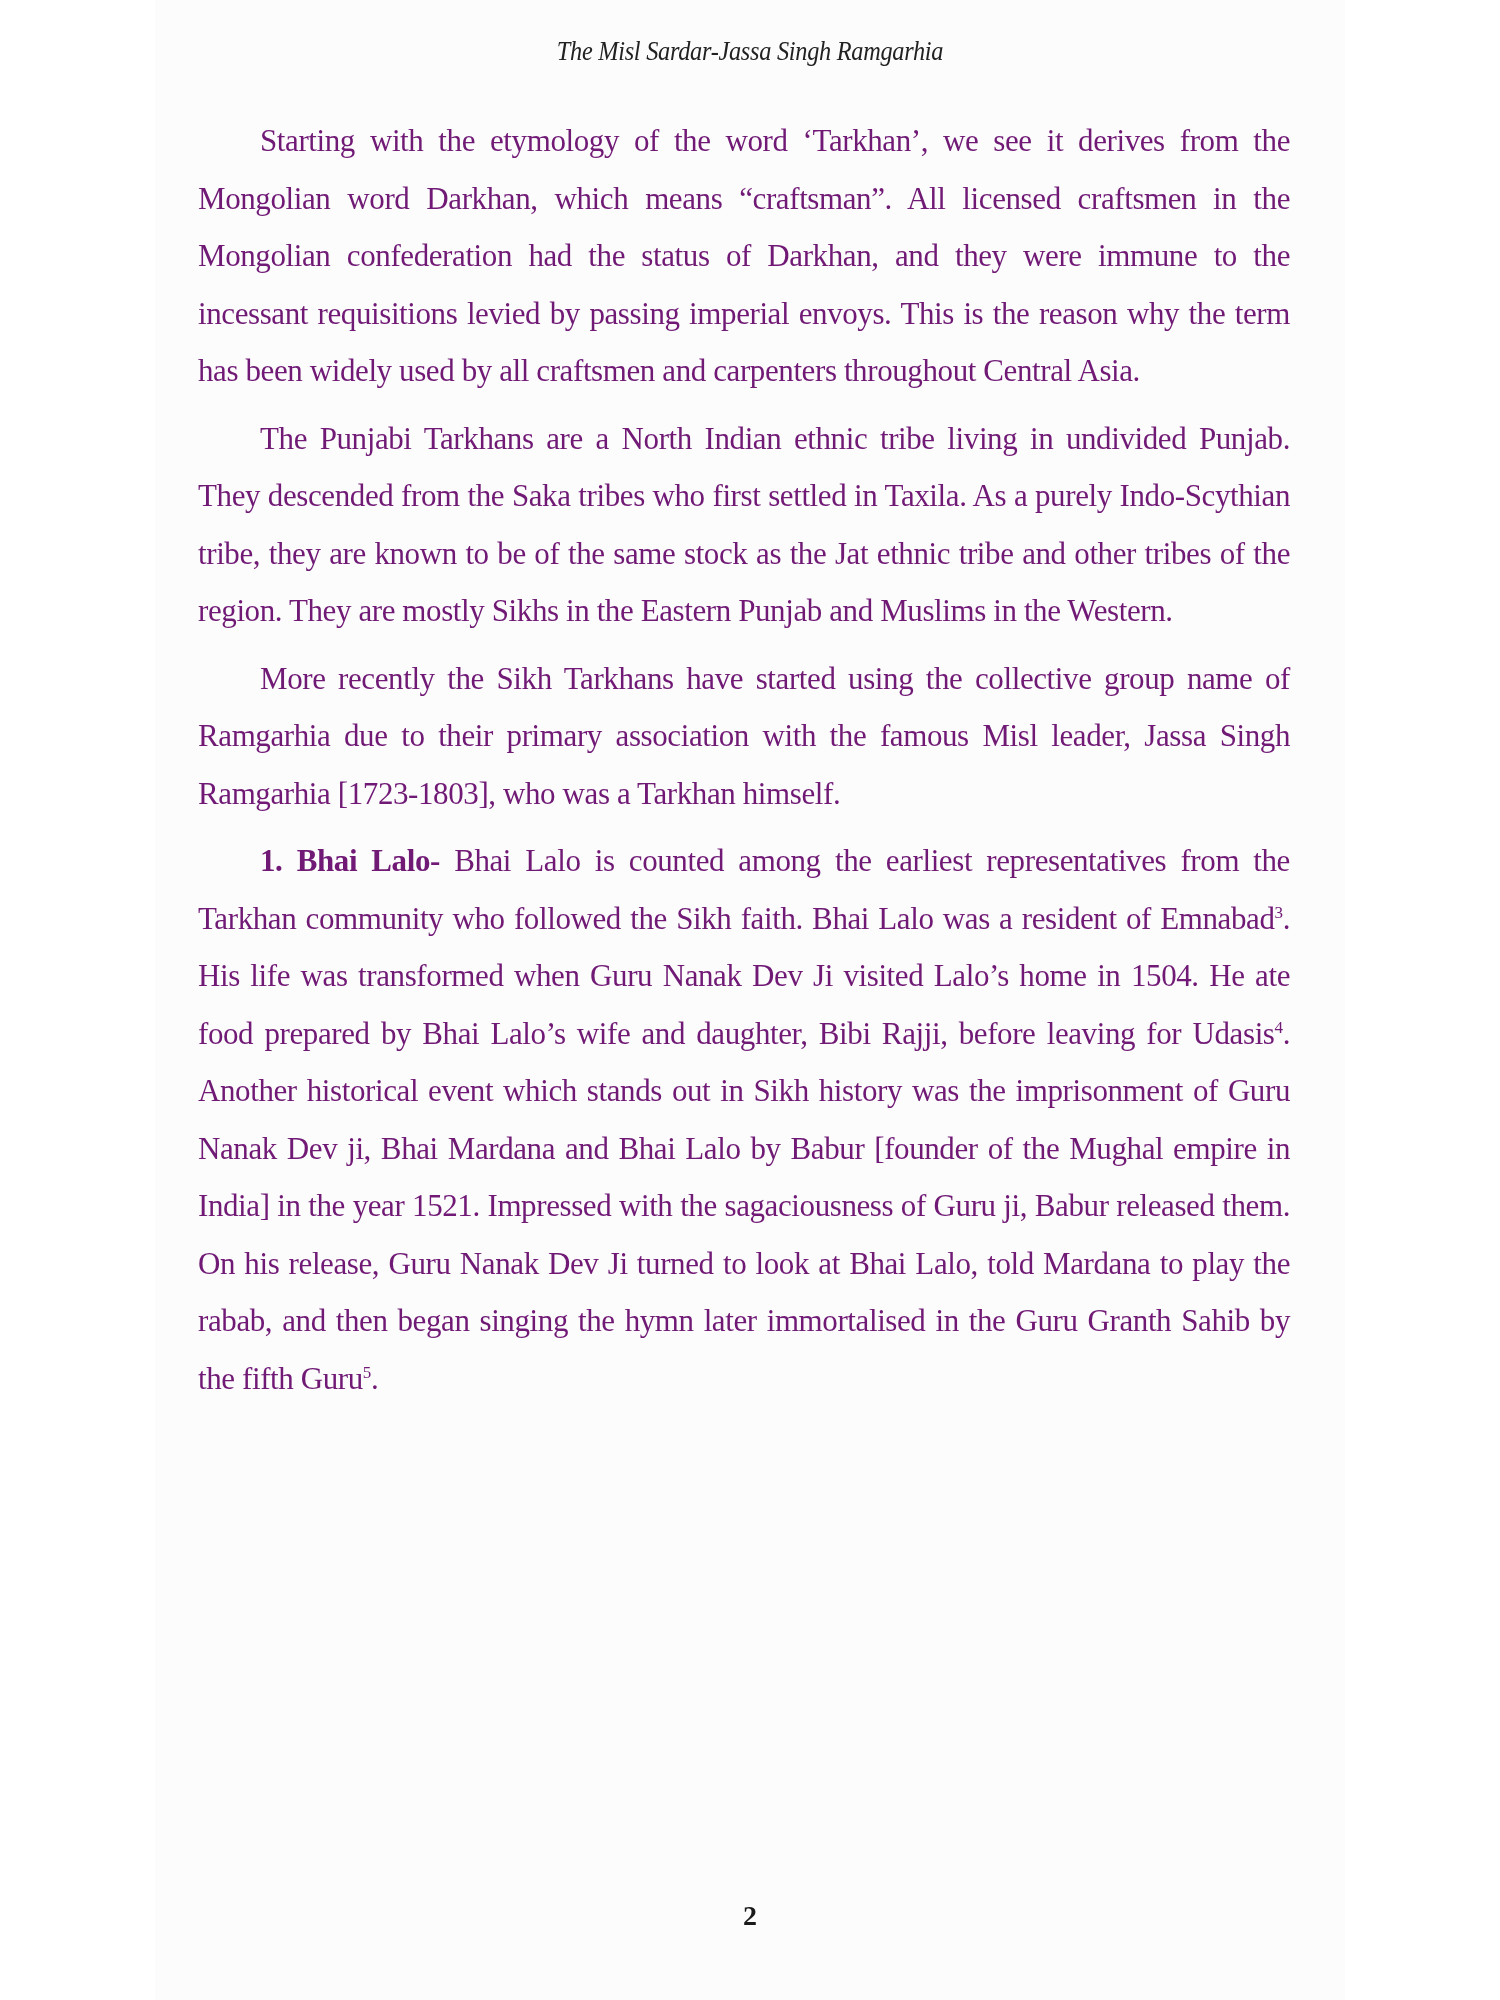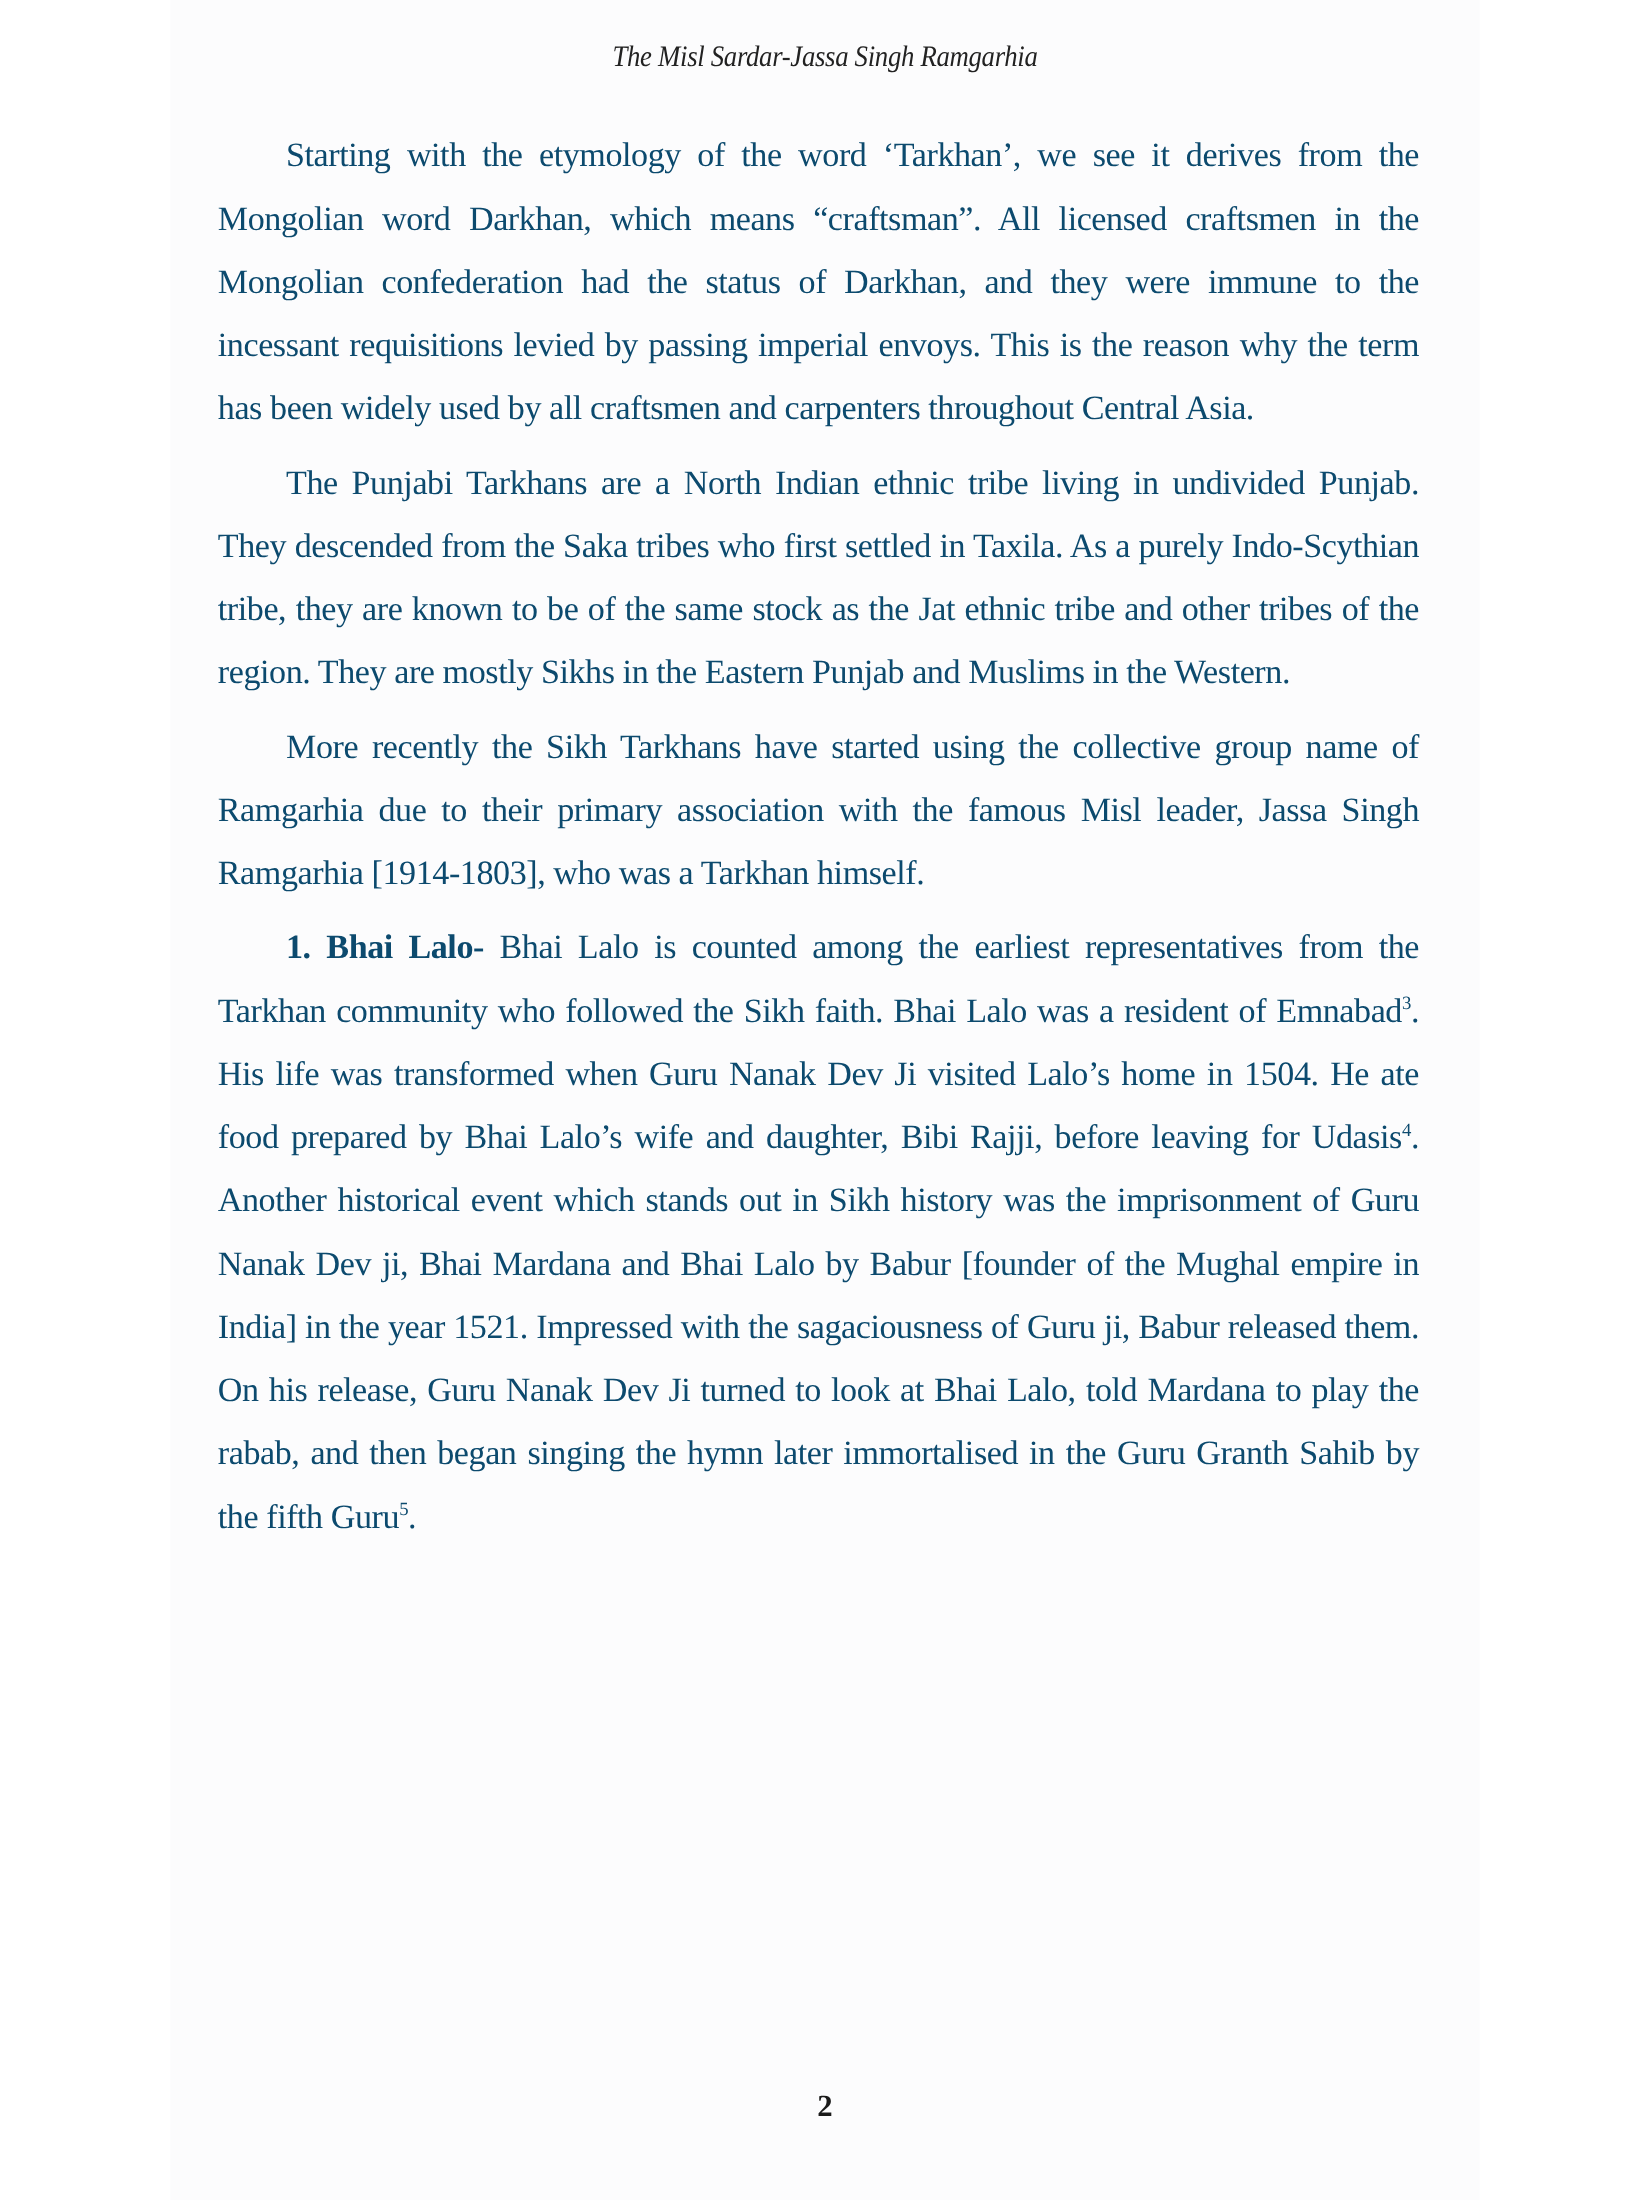--- a/index.html
+++ b/index.html
@@ -41,21 +41,21 @@
       top: 112px;
       width: 1092px;
     }
     .para {
       margin: 0;
       font-size: 31px;
       line-height: 57.5px;
       text-align: justify;
       text-indent: 62px;
       letter-spacing: -0.4px;
-      color: #0c4a6e;
+      color: #701a75;
     }
     .para + .para {
       margin-top: 10px;
     }
     .lead-bold {
       font-weight: bold;
       font-family: Liberation Serif, serif;
     }
     sup {
       font-size: 0.55em;
@@ -79,21 +79,21 @@
 <div class="page">
 
   <div class="running-header">The Misl Sardar-Jassa Singh Ramgarhia</div>
 
   <div class="body-text">
 
     <p class="para">Starting with the etymology of the word ‘Tarkhan’, we see it derives from the Mongolian word Darkhan, which means “craftsman”. All licensed craftsmen in the Mongolian confederation had the status of Darkhan, and they were immune to the incessant requisitions levied by passing imperial envoys. This is the reason why the term has been widely used by all craftsmen and carpenters throughout Central Asia.</p>
 
     <p class="para">The Punjabi Tarkhans are a North Indian ethnic tribe living in undivided Punjab. They descended from the Saka tribes who first settled in Taxila. As a purely Indo-Scythian tribe, they are known to be of the same stock as the Jat ethnic tribe and other tribes of the region. They are mostly Sikhs in the Eastern Punjab and Muslims in the Western.</p>
 
-    <p class="para">More recently the Sikh Tarkhans have started using the collective group name of Ramgarhia due to their primary association with the famous Misl leader, Jassa Singh Ramgarhia [1914-1803], who was a Tarkhan himself.</p>
+    <p class="para">More recently the Sikh Tarkhans have started using the collective group name of Ramgarhia due to their primary association with the famous Misl leader, Jassa Singh Ramgarhia [1723-1803], who was a Tarkhan himself.</p>
 
 
     <p class="para"><span class="lead-bold">1. Bhai Lalo-</span><span> Bhai Lalo is counted among the earliest representatives from the Tarkhan community who followed the Sikh faith. Bhai Lalo was a resident of Emnabad</span><sup>3</sup><span>. His life was transformed when Guru Nanak Dev Ji visited Lalo’s home in 1504. He ate food prepared by Bhai Lalo’s wife and daughter, Bibi Rajji, before leaving for Udasis</span><sup>4</sup><span>. Another historical event which stands out in Sikh history was the imprisonment of Guru Nanak Dev ji, Bhai Mardana and Bhai Lalo by Babur [founder of the Mughal empire in India] in the year 1521. Impressed with the sagaciousness of Guru ji, Babur released them. On his release, Guru Nanak Dev Ji turned to look at Bhai Lalo, told Mardana to play the rabab, and then began singing the hymn later immortalised in the Guru Granth Sahib by the fifth Guru</span><sup>5</sup><span>.</span></p>
 
   </div>
 
   <div class="page-number">2</div>
 
 </div>
 

